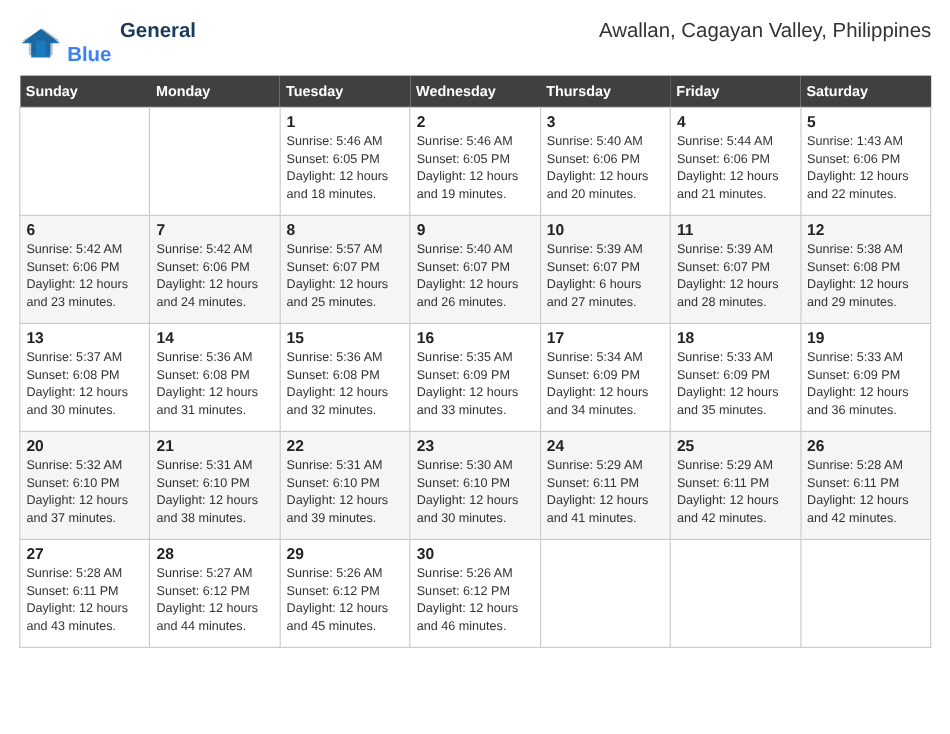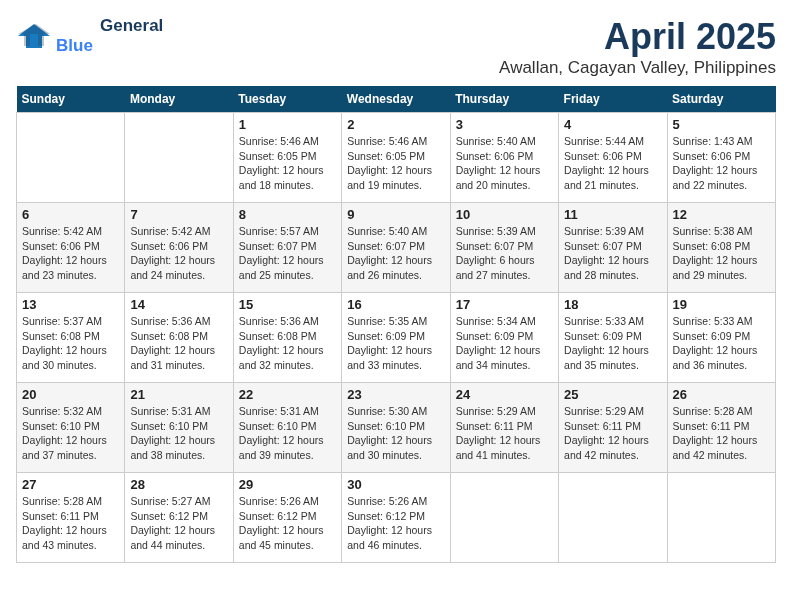--- a/index.html
+++ b/index.html
@@ -34,21 +34,21 @@
     .subtitle {
       font-size: 17px;
       color: #333;
     }
     table {
       width: 100%;
       border-collapse: collapse;
       font-size: 11px;
     }
     thead tr th {
-      background: #0c4a6e;
+      background: #404040;
       color: #fff;
       text-align: left;
       padding: 6px 5px;
       font-size: 12px;
       font-weight: bold;
     }
     tbody tr td {
       border: 1px solid #ccc;
       vertical-align: top;
       padding: 4px 5px;
@@ -82,21 +82,20 @@
         <polygon points="18,2 34,14 26,14 26,26 10,26 10,14 2,14" fill="#1a7abf"></polygon>
         <polygon points="20,2 34,12 28,12 28,24 22,24 22,12 14,12 14,24 8,24 8,12 2,12" fill="#1a3a5c" opacity="0.3"></polygon>
       </svg>
     </div>
     <div>
       <div style="font-size:17px;font-weight:bold;color:#1a3a5c;line-height:1.15;margin-left:44px;">General</div>
       <div style="font-size:17px;font-weight:bold;color:#3b82f6;line-height:1.15;">Blue</div>
     </div>
   </div>
   <div class="title-block">
-    <div class="month-title">April 2025</div>
     <div class="subtitle">Awallan, Cagayan Valley, Philippines</div>
   </div>
 </div>
 
 <table>
   <thead>
     <tr>
     <th>Sunday</th>
         <th>Monday</th>
         <th>Tuesday</th>

